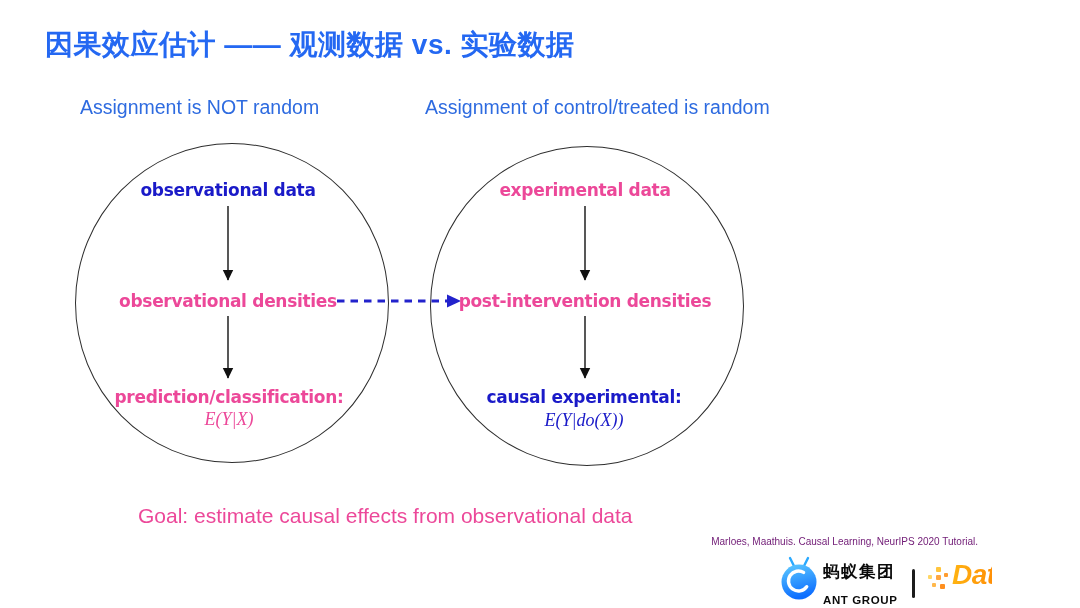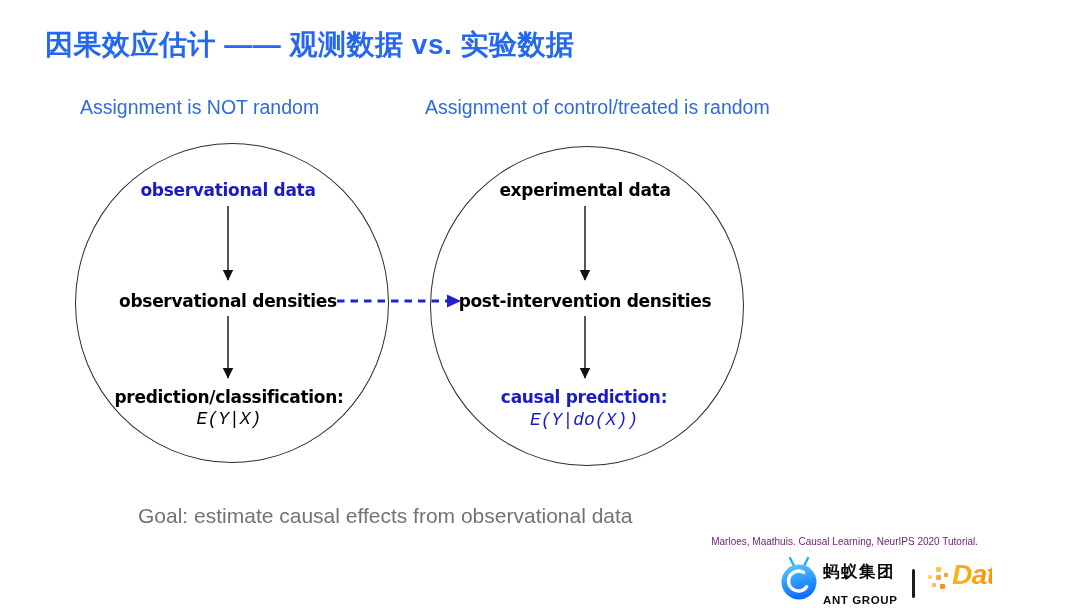--- a/index.html
+++ b/index.html
@@ -8,26 +8,26 @@
   .title{position:absolute;left:45px;top:26px;font-size:28px;font-weight:700;
          color:#2468F2;letter-spacing:.5px;white-space:nowrap;}
   .assign{position:absolute;top:96px;font-size:19.5px;color:#2E6BE0;white-space:nowrap;}
   .assign.l{left:80px}
   .assign.r{left:425px}
   .ellipse{position:absolute;width:312px;height:318px;border:1.6px solid #2e2e2e;border-radius:50%;}
   .ellipse.l{left:75px;top:143px}
   .ellipse.r{left:430px;top:146px}
   .ctext{position:absolute;transform:translateX(-50%);white-space:nowrap;
          font-family:"DejaVu Sans",sans-serif;font-weight:700;font-size:17px;
-         letter-spacing:-.3px;color:#000000;}
+         letter-spacing:-.3px;color:#ec4899;}
   .ctext.blue{color:#1A1AC8}
-  .math{font-family:Liberation Mono, monospace;font-style:italic;font-weight:400;
+  .math{font-family:Liberation Serif, serif;font-style:italic;font-weight:400;
         font-size:18px;letter-spacing:0;}
   .arrows{position:absolute;left:0;top:0;pointer-events:none;}
-  .goal{position:absolute;left:138px;top:504px;font-size:21px;color:#737373;white-space:nowrap;}
+  .goal{position:absolute;left:138px;top:504px;font-size:21px;color:#ec4899;white-space:nowrap;}
   .citation{position:absolute;right:14px;top:536px;font-size:10px;color:#701a75;white-space:nowrap;}
   .ant-logo{position:absolute;left:779px;top:555px;}
   .ant-text{position:absolute;left:823px;top:563px;line-height:1;}
   .ant-cn{font-size:16.5px;font-weight:700;color:#0a0a0a;letter-spacing:1.5px;}
   .ant-en{font-size:11.5px;font-weight:700;color:#0a0a0a;letter-spacing:.6px;margin-top:15px;}
   .sep{position:absolute;left:912px;top:569px;width:3px;height:29px;background:#1c1c1c;border-radius:2px;}
   .datafun{position:absolute;left:926px;top:558px;width:154px;height:44px;}
   .df-word{position:absolute;left:26px;top:1px;font-size:28px;font-weight:800;font-style:italic;
            letter-spacing:-.5px;background:linear-gradient(90deg,#FFB412,#FF7A00 55%,#F43B00);
            -webkit-background-clip:text;background-clip:text;color:transparent;white-space:nowrap;}
@@ -66,21 +66,21 @@
     <polygon points="447,294.5 461,301 447,307.5" fill="#2222CC"></polygon>
   </svg>
 
   <div class="ctext" style="left:228px;top:291px">observational densities</div>
   <div class="ctext blue" style="left:228px;top:180px">observational data</div>
   <div class="ctext" style="left:229px;top:387px">prediction/classification:</div>
   <div class="ctext math" style="left:229px;top:409px">E(Y|X)</div>
 
   <div class="ctext" style="left:585px;top:180px">experimental data</div>
   <div class="ctext" style="left:585px;top:291px">post-intervention densities</div>
-  <div class="ctext blue" style="left:584px;top:387px">causal prediction:</div>
+  <div class="ctext blue" style="left:584px;top:387px">causal experimental:</div>
   <div class="ctext math blue" style="left:584px;top:410px">E(Y|do(X))</div>
 
   <div class="goal">Goal: estimate causal effects from observational data</div>
   <div class="citation">Marloes, Maathuis. Causal Learning, NeurIPS 2020 Tutorial.</div>
 
   <svg class="ant-logo" width="40" height="46" viewBox="0 0 40 46" aria-hidden="true">
     <defs>
       <linearGradient id="antblue" x1="0" y1="0" x2="0.25" y2="1">
         <stop offset="0" stop-color="#5ECBFF"></stop>
         <stop offset="1" stop-color="#0D6EFF"></stop>

